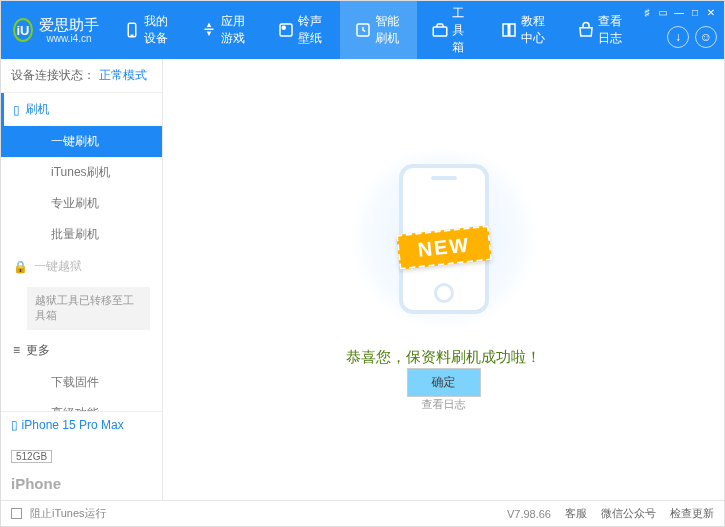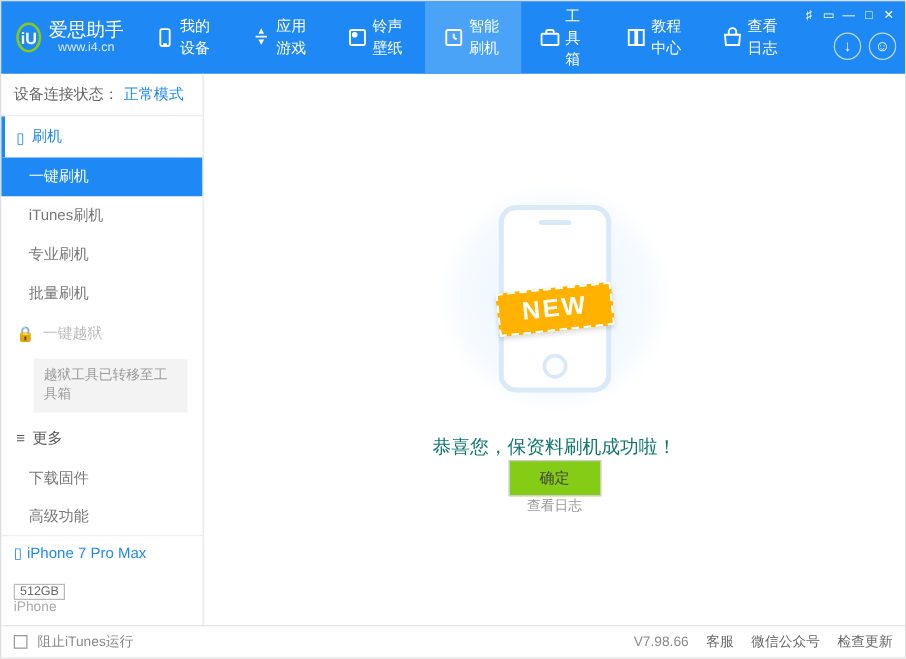--- a/index.html
+++ b/index.html
@@ -26,40 +26,40 @@
 
 
 .body { display: flex; flex: 1; min-height: 0; }
 .sidebar { width: 162px; border-right: 1px solid #e8e8e8; display: flex; flex-direction: column; font-size: 12px; }
 .status-bar { padding: 8px 10px; color: #666; border-bottom: 1px solid #eee; display: flex; align-items: center; gap: 4px; }
 .status-val { color: #1e88f5; font-weight: 500; }
 .side-scroll { flex: 1; overflow: hidden; }
 .section-hdr { padding: 8px 12px; color: #555; display: flex; align-items: center; gap: 6px; cursor: pointer; }
 .section-hdr.active { border-left: 3px solid #1e88f5; color: #1e88f5; padding-left: 9px; }
 .section-hdr.disabled { color: #bbb; }
-.sub-item { padding: 7px 12px 7px 22px; color: #777; cursor: pointer; }
+.sub-item { padding: 7px 12px 7px 50px; color: #777; cursor: pointer; }
 .sub-item.active { background: #1e88f5; color: #fff; }
 .sub-note { margin: 4px 12px 4px 26px; background: #f3f3f3; color: #999; padding: 6px 8px; font-size: 11px; line-height: 1.4; }
 .cb { display: flex; align-items: center; gap: 4px; color: #888; }
 .cb-box { width: 11px; height: 11px; border: 1px solid #aaa; }
 .device-block { padding: 6px 10px 8px; border-top: 1px solid #eee; }
 .device-name { color: #1e88f5; font-weight: 500; font-size: 12px; display: flex; align-items: center; gap: 4px; }
 .storage { display: inline-block; border: 1px solid #bbb; padding: 0 4px; font-size: 10px; color: #666; margin-top: 18px; }
-.device-type { color: #aaa; font-size: 11px; margin-top: 0; }
+.device-type { color: #aaa; font-size: 15px; margin-top: 12px; font-weight: bold; }
 
 
 .main { flex: 1; display: flex; flex-direction: column; align-items: center; justify-content: center; position: relative; }
 .illus { position: relative; width: 190px; height: 180px; }
 .halo { position: absolute; inset: 0; border-radius: 50%; background: radial-gradient(circle,#e8f3ff 0%,#f5faff 55%, #fff 72%); }
 .phone { position: absolute; left: 50%; top: 16px; transform: translateX(-50%); width: 90px; height: 150px; background: #fff; border: 4px solid #d9e9f8; border-radius: 14px; }
 .phone::before { content:""; position:absolute; left:50%; top:8px; transform:translateX(-50%); width:26px; height:4px; background:#d9e9f8; border-radius:2px;}
 .phone::after { content:""; position:absolute; left:50%; bottom:7px; transform:translateX(-50%); width:14px; height:14px; border:3px solid #d9e9f8; border-radius:50%;}
 .ribbon { position: absolute; left: 50%; top: 82px; transform: translateX(-50%) rotate(-6deg); background: #ffb300; color:#fff; font-weight: bold; font-size: 20px; letter-spacing: 2px; padding: 4px 18px; border: 2px dashed #fff; border-radius: 2px; box-shadow: 0 2px 4px rgba(0,0,0,.15);}
-.msg { margin-top: 20px; font-size: 15px; color: #0f766e; font-weight: 500; }
-.okbtn { margin-top: 1px; border: 1px solid #ccc; background:#84cc16; padding: 5px 24px; font-size: 12px; color:#444; cursor: pointer; }
+.msg { margin-top: 20px; font-size: 15px; color: #4d7c0f; font-weight: 500; }
+.okbtn { margin-top: 1px; border: 1px solid #ccc; background:#7dd3fc; padding: 5px 24px; font-size: 12px; color:#444; cursor: pointer; }
 .loglink { font-size: 11px; color: #999; cursor: pointer; }
 
 
 .footer { height: 26px; border-top: 1px solid #e5e5e5; display: flex; align-items: center; font-size: 11px; color: #666; padding: 0 10px; }
 .footer .cb-box { border-color:#999; }
 .footer-spacer { flex: 1; }
 .footer-item { margin-left: 14px; cursor: pointer; }
 .version { color: #888; }
 svg { display: block; }
 </style>
@@ -178,21 +178,21 @@
           <span>≡</span>
           <span>更多</span>
         </div>
         <div class="sub-item">下载固件</div>
         <div class="sub-item">高级功能</div>
 
       </div>
       <div class="device-block">
         <div class="device-name">
           <span>▯</span>
-          <span>iPhone 7 Pro Max</span>
+          <span>iPhone 15 Pro Max</span>
         </div>
         <span class="storage">512GB</span>
         <div class="device-type">iPhone</div>
       </div>
     </div>
 
     <div class="main">
       <div class="illus">
         <div class="halo"></div>
         <div class="phone"></div>

